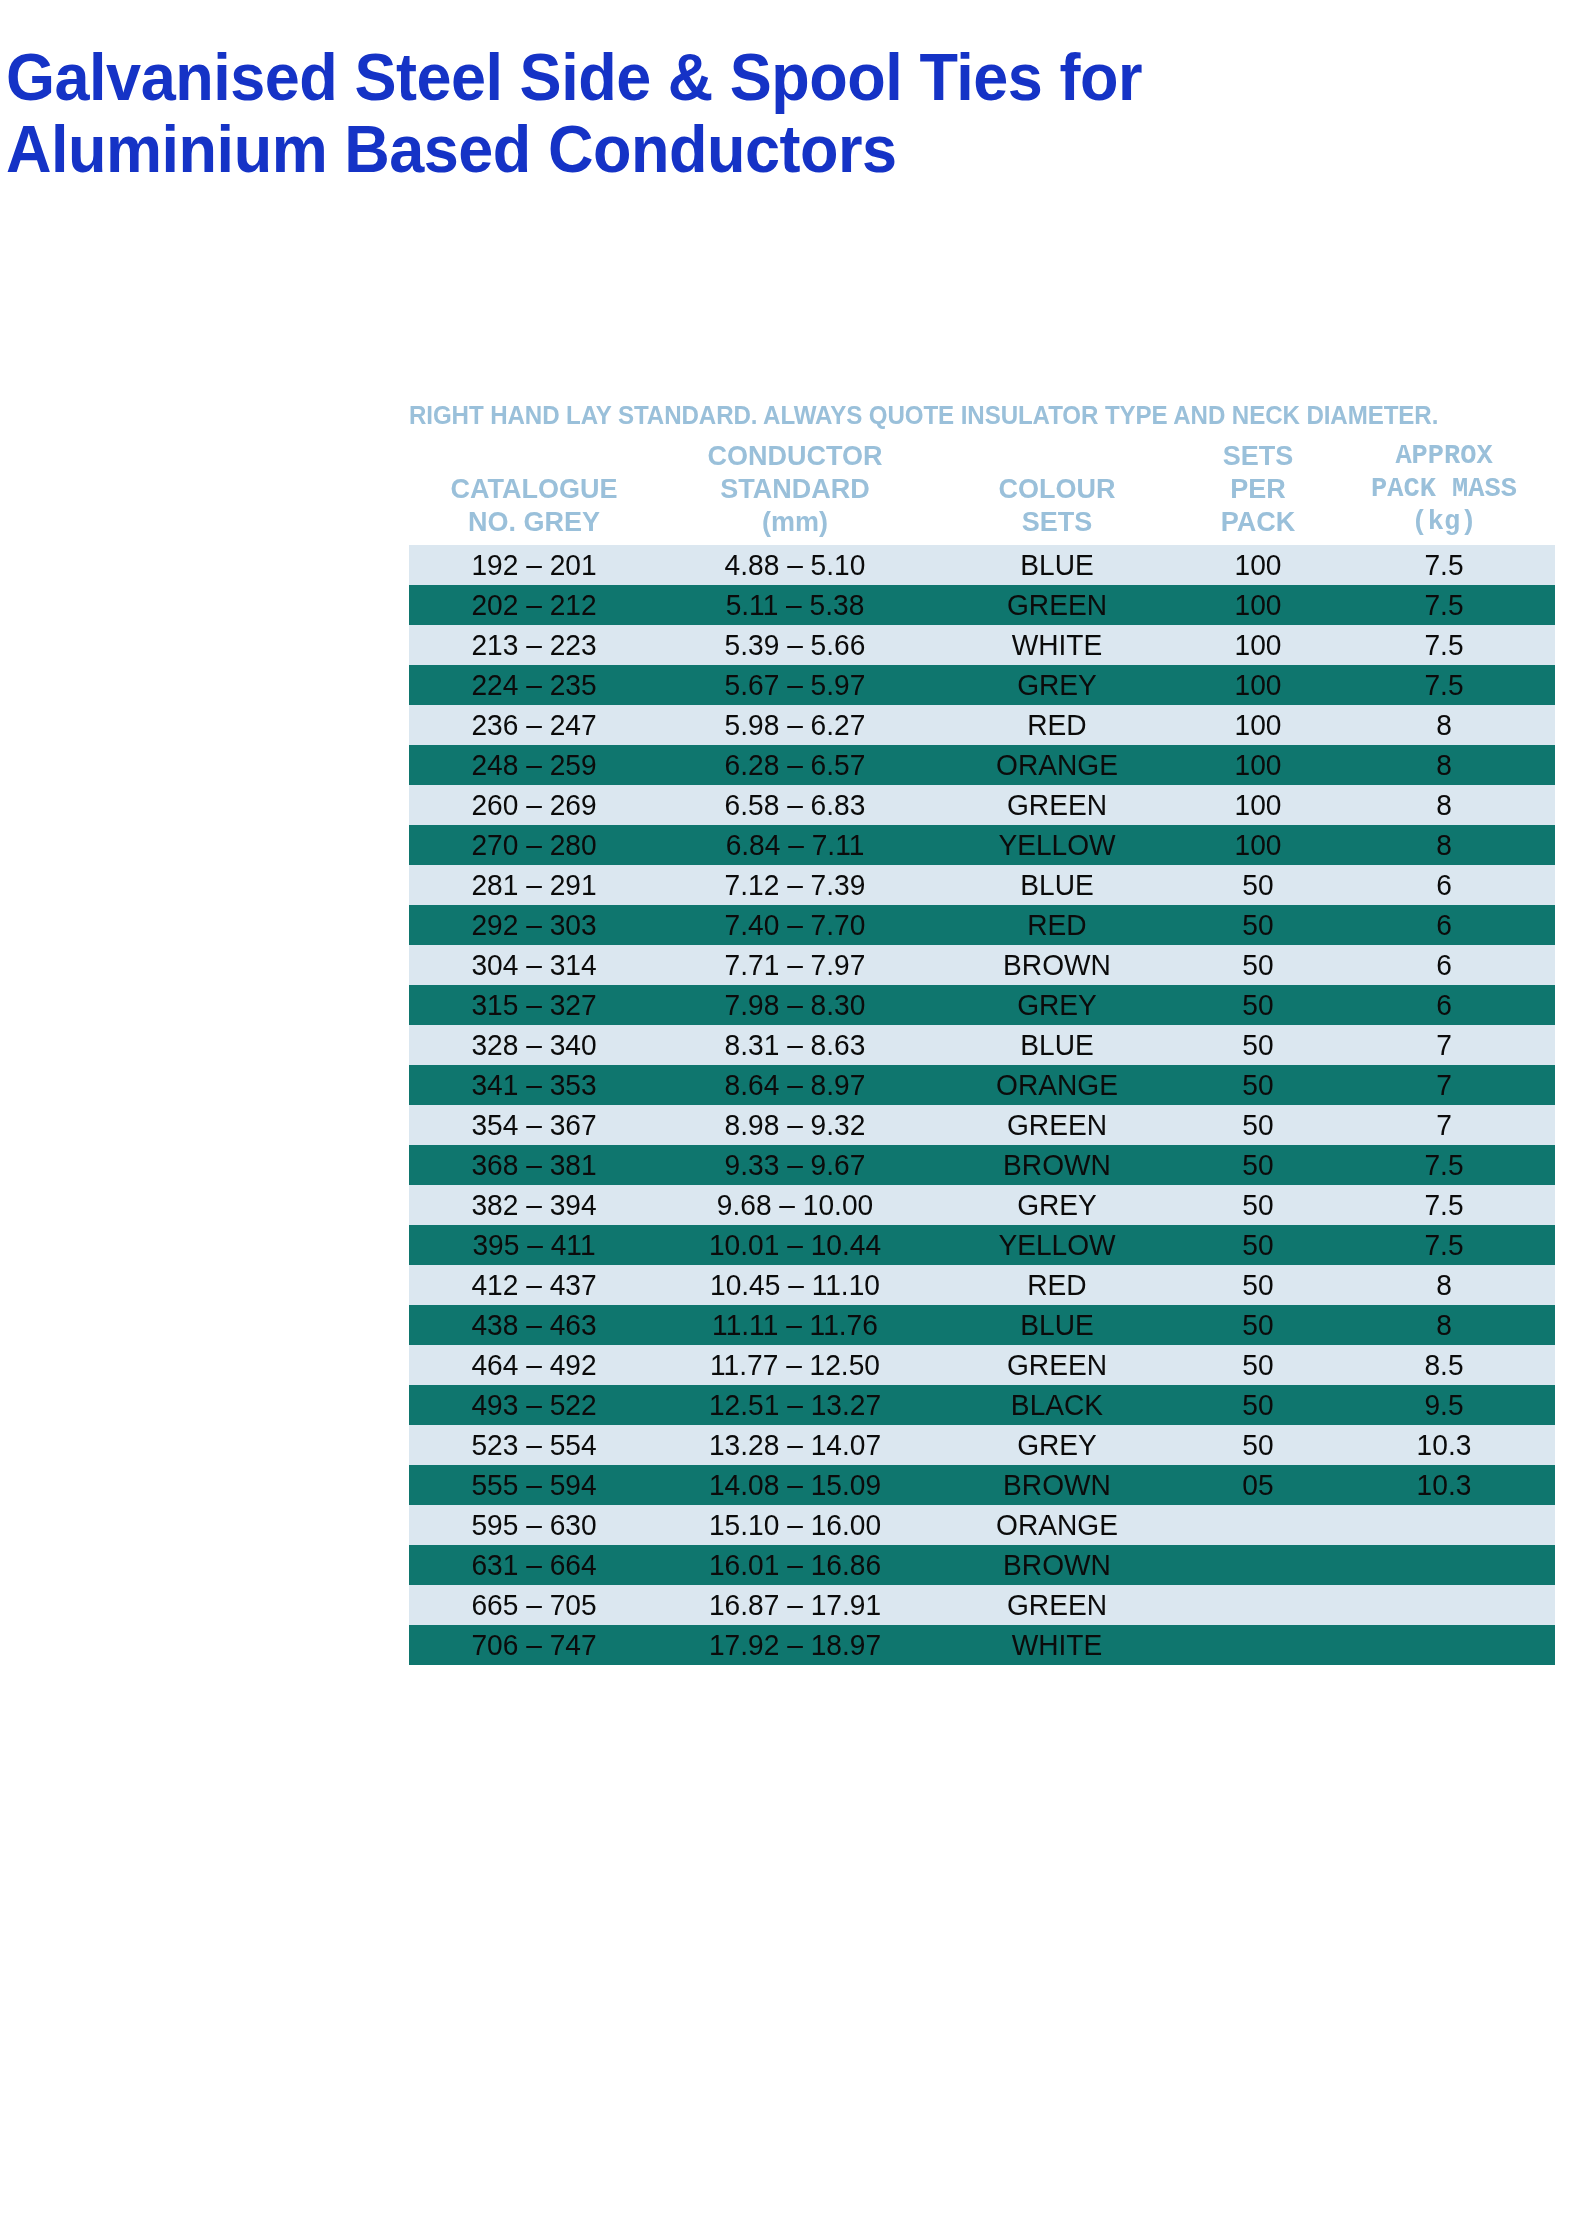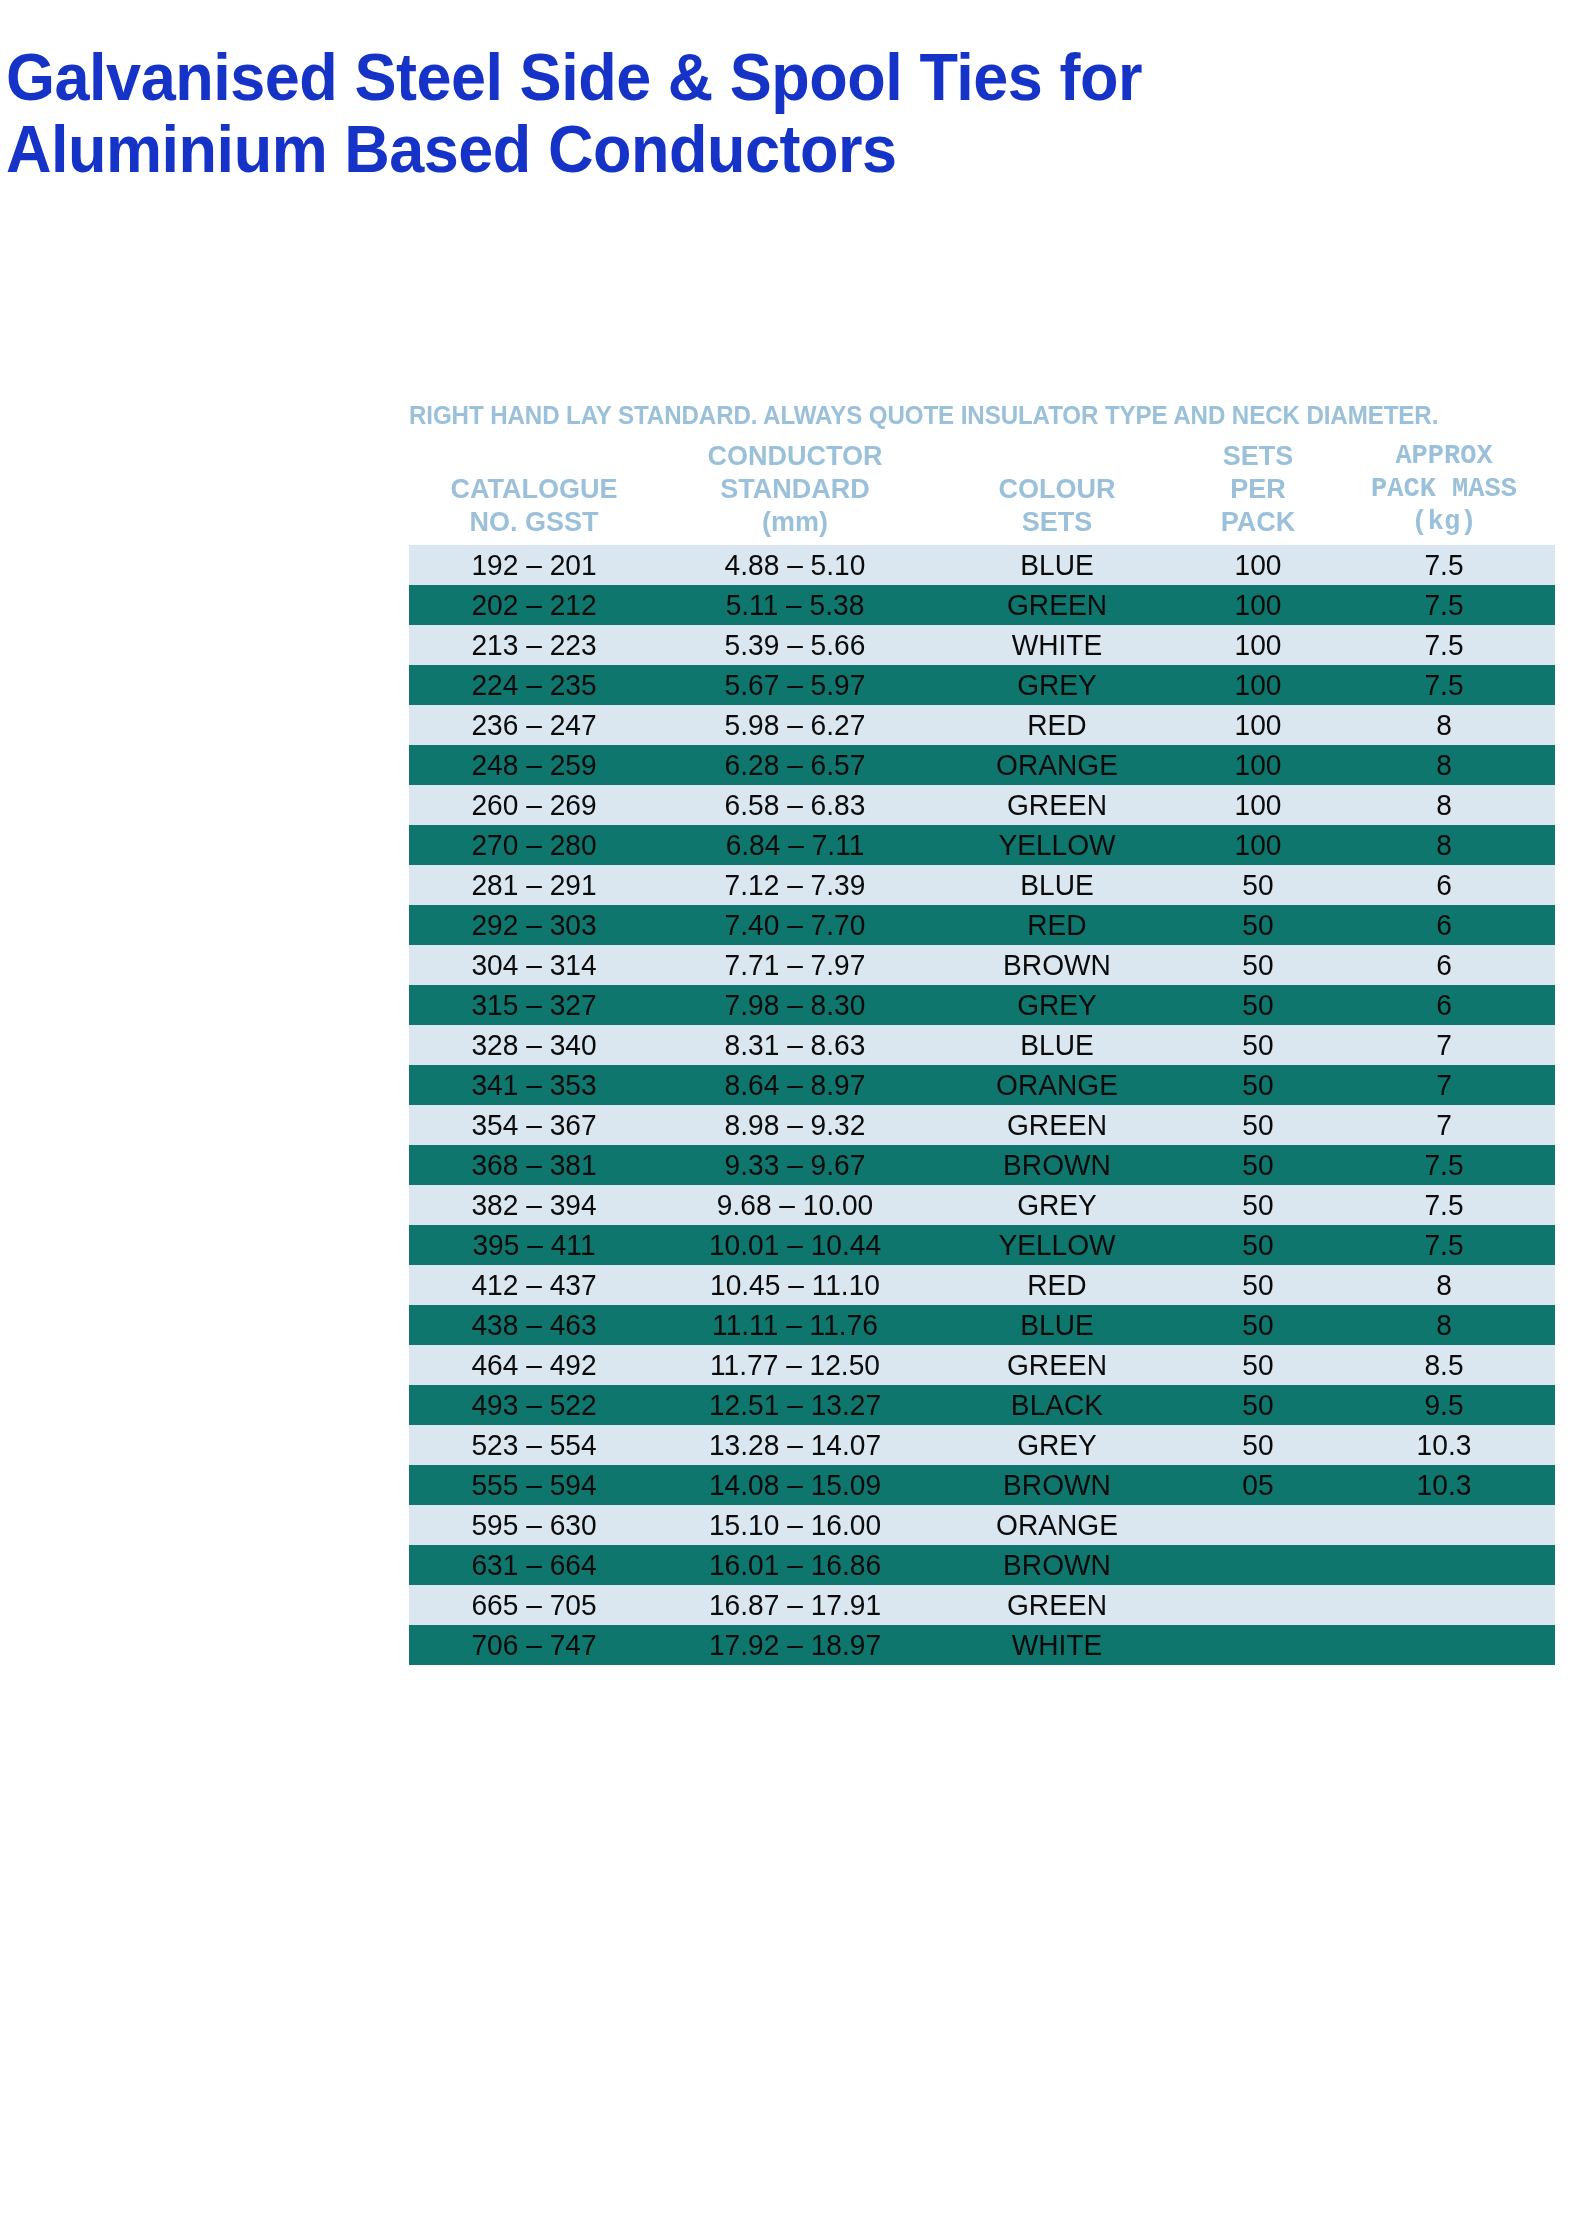--- a/index.html
+++ b/index.html
@@ -117,21 +117,21 @@
     <colgroup>
       <col class="c-cat">
         <col class="c-dia">
         <col class="c-col">
         <col class="c-sets">
         <col class="c-mass">
     </colgroup>
     <thead>
       <tr>
         <th class="h-cat">CATALOGUE
-NO. GSST</th>
+NO. GREY</th>
         <th class="h-dia">CONDUCTOR
 STANDARD
 (mm)</th>
         <th class="h-col">COLOUR
 SETS</th>
         <th class="h-sets">SETS
 PER
 PACK</th>
         <th class="h-mass">APPROX
 PACK MASS

